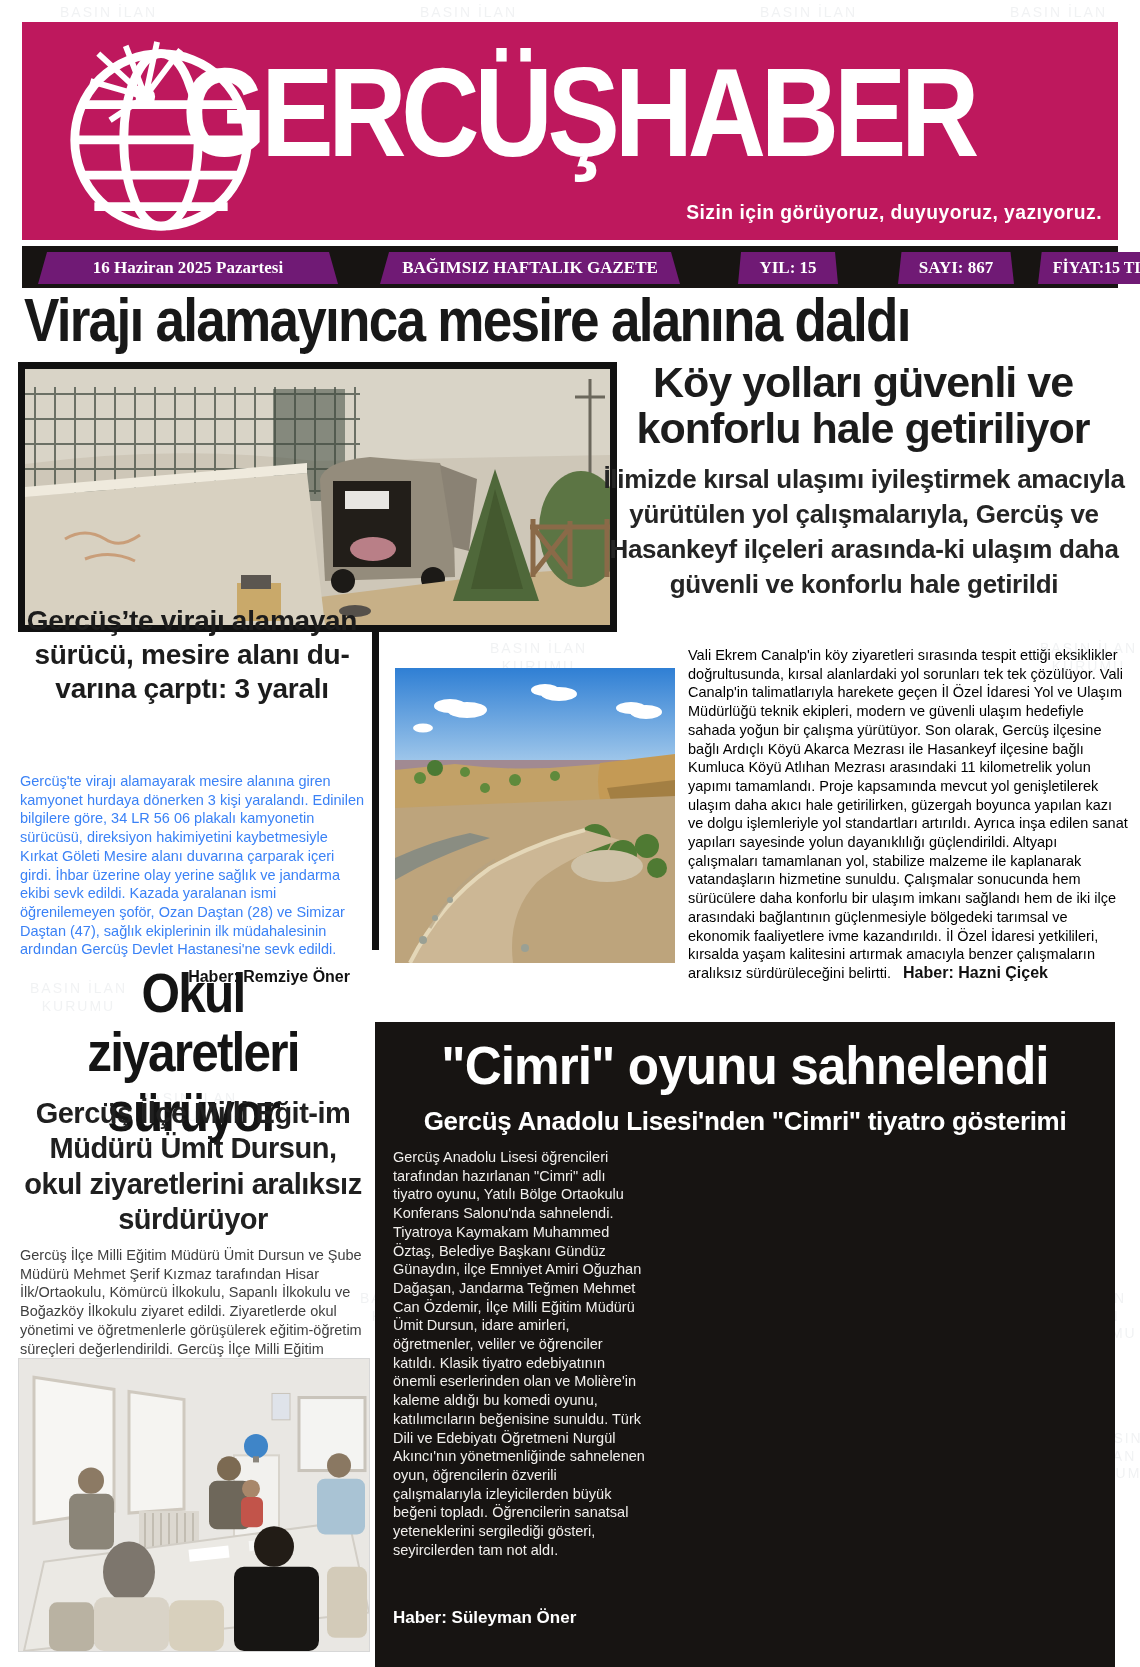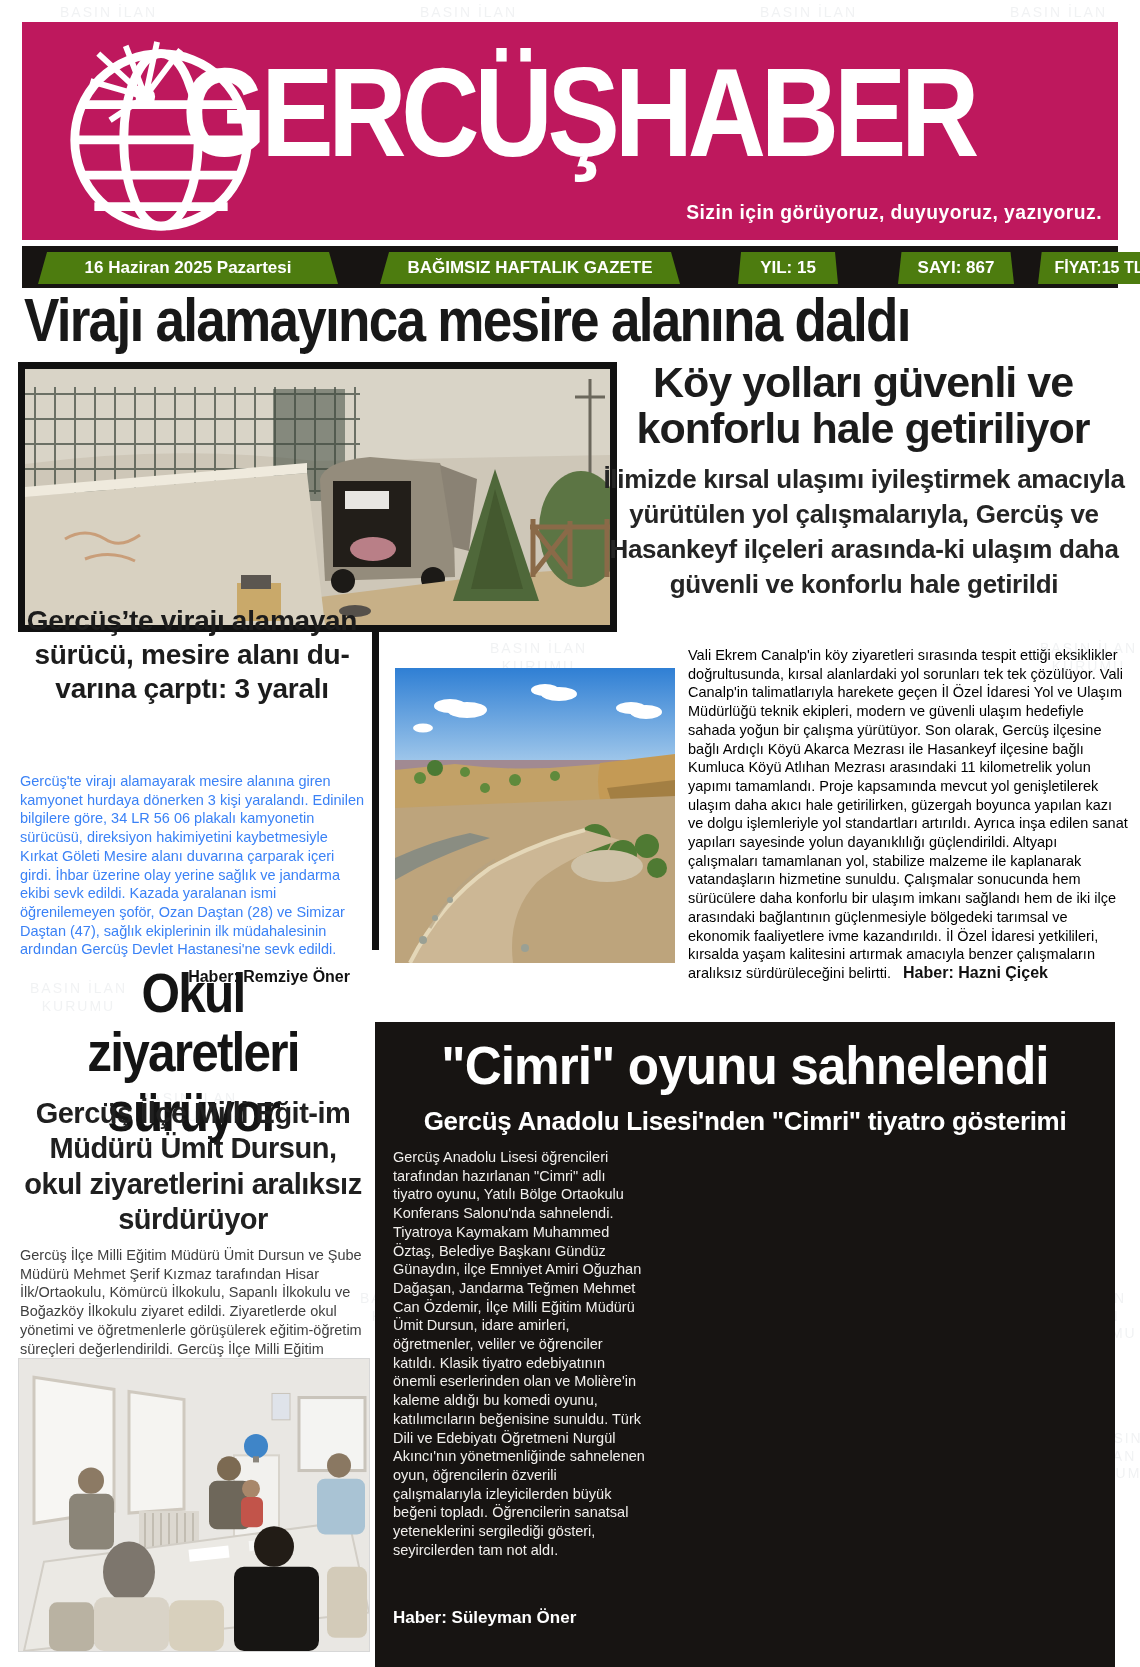--- a/index.html
+++ b/index.html
@@ -19,23 +19,23 @@
   
   .masthead{position:absolute;left:22px;top:22px;width:1096px;height:218px;background:#be185d;z-index:2;}
   .globe{position:absolute;left:34px;top:16px;width:210px;height:196px;}
   .mast-title{position:absolute;left:160px;top:28px;width:930px;color:#fff;
       font-size:126px;font-weight:bold;letter-spacing:-6px;white-space:nowrap;
       transform:scaleX(.86);transform-origin:left top;line-height:1;}
   .mast-slogan{position:absolute;right:16px;top:178px;color:#fff;font-size:21px;font-weight:bold;
       letter-spacing:.5px;transform:scaleX(.92);transform-origin:right top;white-space:nowrap;}
   
   .infobar{position:absolute;left:22px;top:246px;width:1096px;height:42px;background:#171412;z-index:2;}
-  .infobox{position:absolute;top:6px;height:32px;background:#4d7c0f;color:#fff;font-weight:bold;
+  .infobox{position:absolute;top:6px;height:32px;background:#701a75;color:#fff;font-weight:bold;
       font-size:17px;display:flex;align-items:center;justify-content:center;
-      clip-path:polygon(3% 0,97% 0,100% 100%,0 100%);}
+      clip-path:polygon(3% 0,97% 0,100% 100%,0 100%);font-family:Liberation Serif, serif;}
   .ib-date{left:16px;width:300px;}
   .ib-type{left:358px;width:300px;}
   .ib-year{left:716px;width:100px;}
   .ib-issue{left:876px;width:116px;}
   .ib-price{left:1016px;width:122px;font-size:16px;}
   
   .lead-headline{position:absolute;left:24px;top:290px;width:1100px;color:#181818;z-index:2;
       font-size:61px;font-weight:bold;letter-spacing:-2px;white-space:nowrap;
       transform:scaleX(.87);transform-origin:left top;line-height:1;}
   

